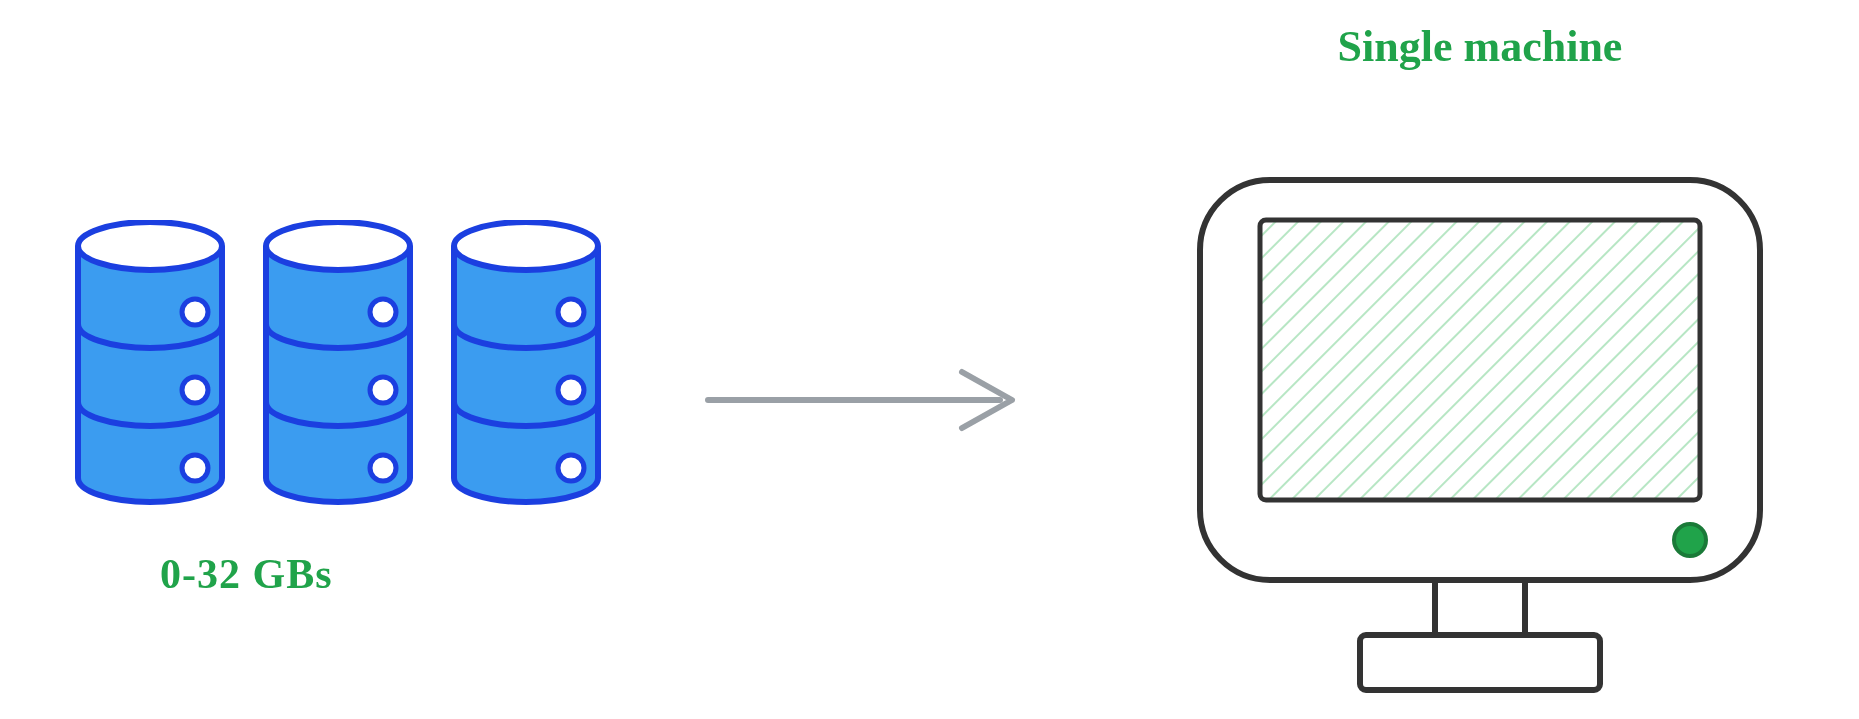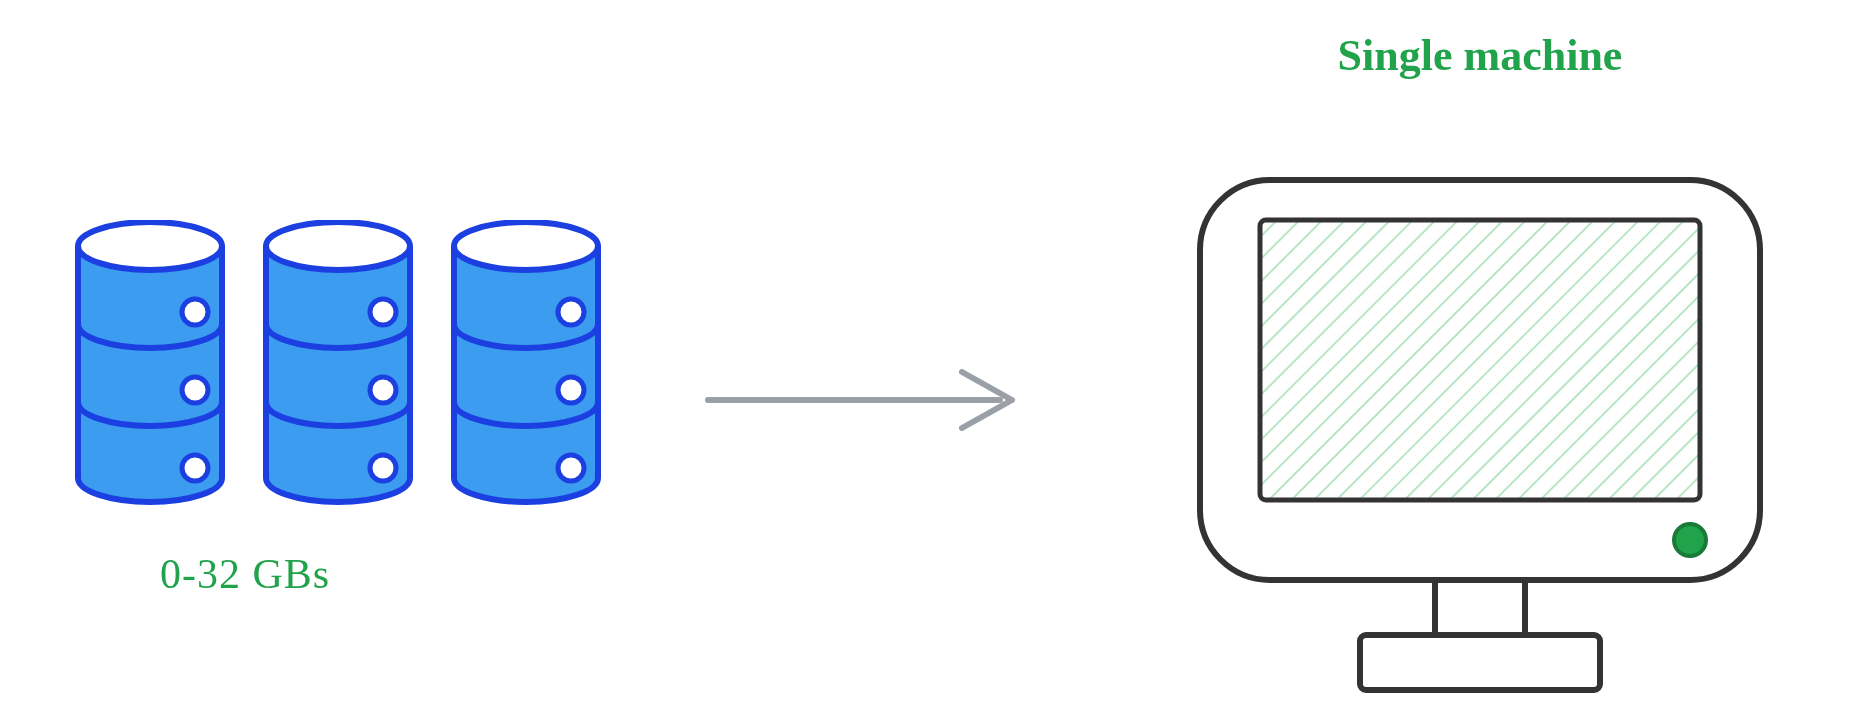--- a/index.html
+++ b/index.html
@@ -21,34 +21,34 @@
     left: 70px;
     top: 220px;
     display: flex;
     gap: 28px;
   }
   .db-label {
     position: absolute;
     left: 160px;
     top: 550px;
     font-size: 42px;
-    font-weight: 400;
+    font-weight: 700;
     color: #20a34a;
     letter-spacing: 1px;
     text-align: center;
   }
   .arrow {
     position: absolute;
     left: 700px;
     top: 360px;
   }
   .machine-label {
     position: absolute;
     left: 1160px;
-    top: 30px;
+    top: 21px;
     width: 640px;
     text-align: center;
     font-size: 44px;
     font-weight: 600;
     color: #20a34a;
     line-height: 1.2;
   }
   .machine {
     position: absolute;
     left: 1190px;

